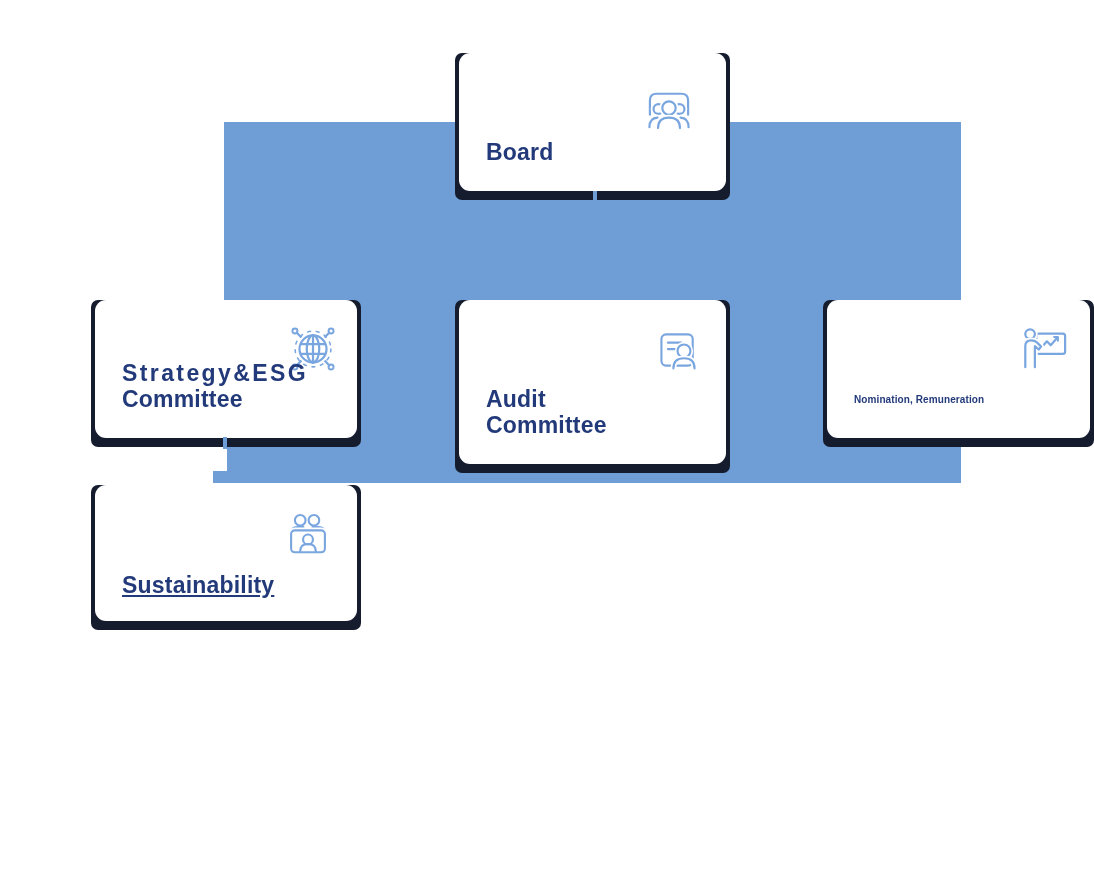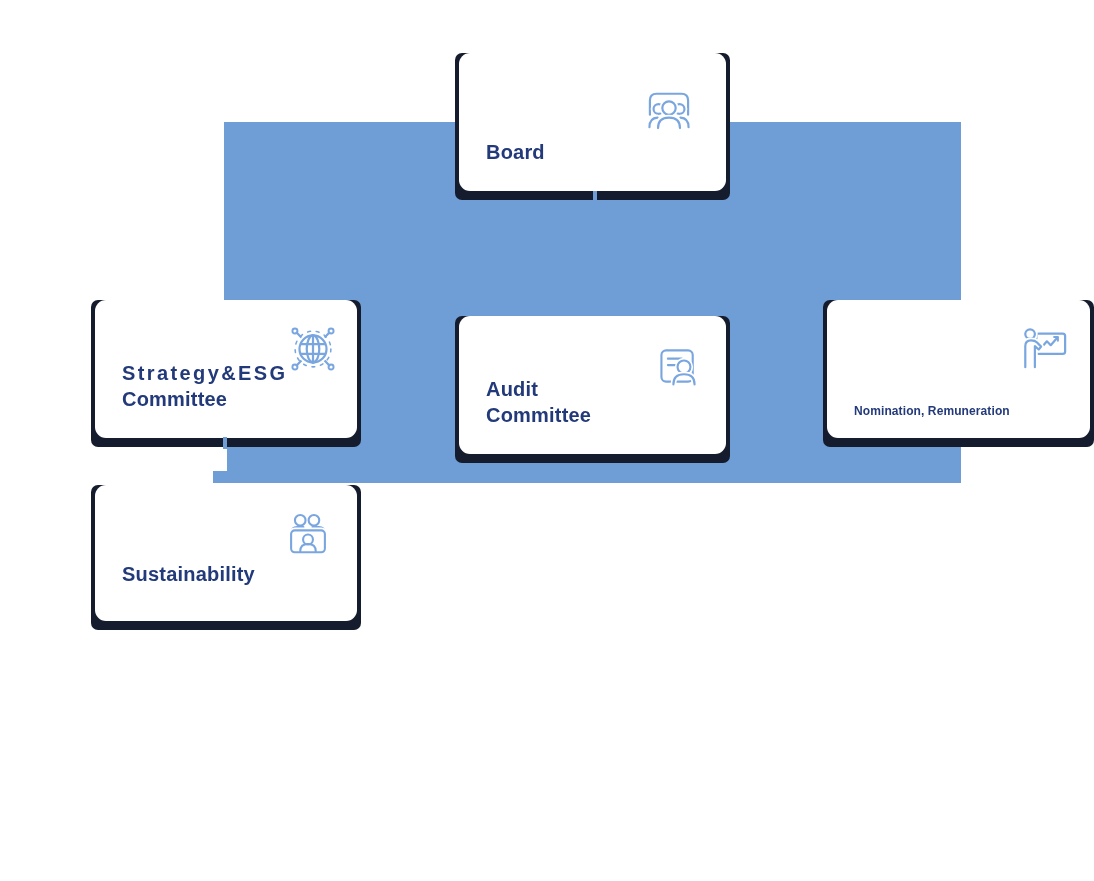--- a/index.html
+++ b/index.html
@@ -13,39 +13,39 @@
   .band-top{left:224px;top:122px;width:737px;height:326px;}
   .band-mid{left:227px;top:448px;width:734px;height:35px;}
   .band-foot{left:213px;top:471px;width:748px;height:12px;}
   .notch{position:absolute;width:4px;height:12px;background:var(--band-blue,#6f9dd5);z-index:3;}
   .notch-board{left:593px;top:191px;}
   .notch-strategy{left:223px;top:437px;}
   
   .node{position:absolute;z-index:2;}
   .node-board{left:455px;top:53px;width:275px;height:147px;}
   .node-strategy{left:91px;top:300px;width:270px;height:147px;}
-  .node-audit{left:455px;top:300px;width:275px;height:147px;margin-top:16px;}
+  .node-audit{left:455px;top:300px;width:275px;height:173px;}
   .node-nomination{left:823px;top:300px;width:271px;height:147px;}
   .node-sustainability{left:91px;top:485px;width:270px;height:145px;}
   .shadow{position:absolute;inset:0;background:var(--shadow-navy,#151c2e);border-radius:7px;}
   .card{position:absolute;left:4px;top:0;right:4px;bottom:9px;
     background:var(--card-white,#ffffff);border-radius:11px;}
   .icon-holder{position:absolute;line-height:0;color:var(--icon-blue,#7aa6e0);}
   .node-board .icon-holder{top:35px;right:32px;}
   .node-strategy .icon-holder{top:20px;right:16px;}
   .node-audit .icon-holder{top:25px;right:25px;}
   .node-nomination .icon-holder{top:26px;right:22px;}
   .node-sustainability .icon-holder{top:26px;right:28px;}
   .label{position:absolute;left:27px;bottom:26px;right:14px;
-    color:var(--text-navy,#233a7a);font-size:20px;line-height:26px;
+    color:var(--text-navy,#233a7a);font-size:23px;line-height:26px;
     font-weight:600;letter-spacing:0.2px;}
   .label span{display:block;}
   .node-strategy .label span:first-child{letter-spacing:2.4px;}
-  .node-nomination .label{font-size:12px;line-height:24px;bottom:15px;letter-spacing:0.1px;}
-  .node-sustainability .label{bottom:34px;}
+  .node-nomination .label{font-size:10px;line-height:24px;bottom:26px;letter-spacing:0.1px;}
+  .node-sustainability .label{bottom:23px;text-decoration:underline;}
   svg{stroke:currentColor;fill:none;stroke-width:2.3;stroke-linecap:round;stroke-linejoin:round;}
   svg .halo{stroke:#ffffff;stroke-width:6;}
   svg .dot{stroke-width:2;}
 </style>
 </head>
 <body>
 
 <div class="stage">
 
   <div class="band band-top"></div>

